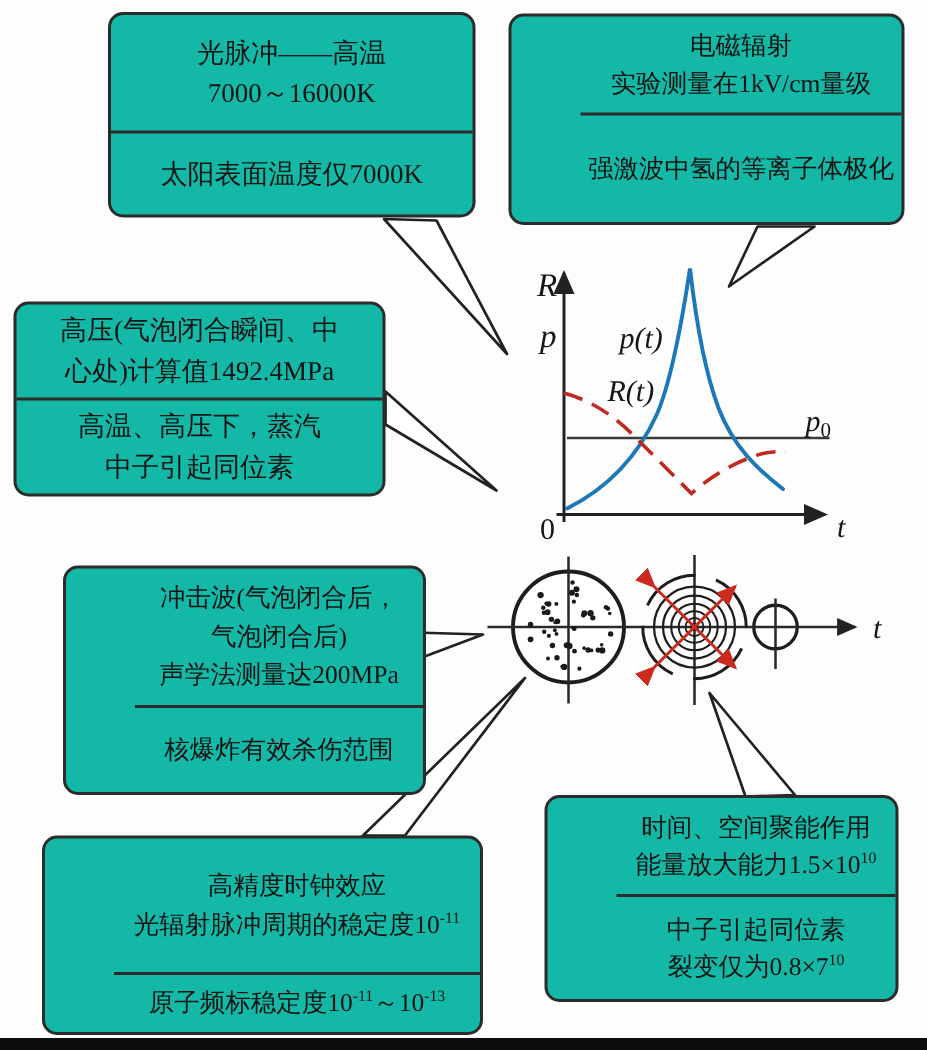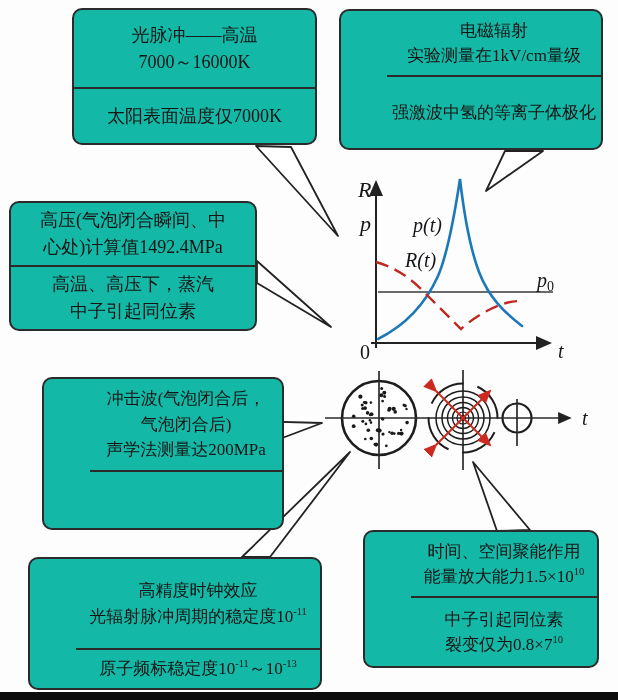--- a/index.html
+++ b/index.html
@@ -176,20 +176,23 @@
       <div class="line">中子引起同位素</div>
     </div>
   </div>
 
   <div class="box fs17" style="left:10px; top:377px; width:242px; height:153px;margin-left:32px;">
     <div class="sec top" style="height:91px;">
       <div class="line">冲击波(气泡闭合后，</div>
       <div class="line">气泡闭合后)</div>
       <div class="line">声学法测量达200MPa</div>
     </div>
+    <div class="sec bottom">
+      <div class="line">核爆炸有效杀伤范围</div>
+    </div>
   </div>
 
   <div class="box fs17" style="left:28px; top:557px; width:294px; height:133px;">
     <div class="sec top" style="height:89px;">
       <div class="line">高精度时钟效应</div>
       <div class="line">
         <span>光辐射脉冲周期的稳定度10</span><sup>-11</sup>
       </div>
     </div>
     <div class="sec bottom">

